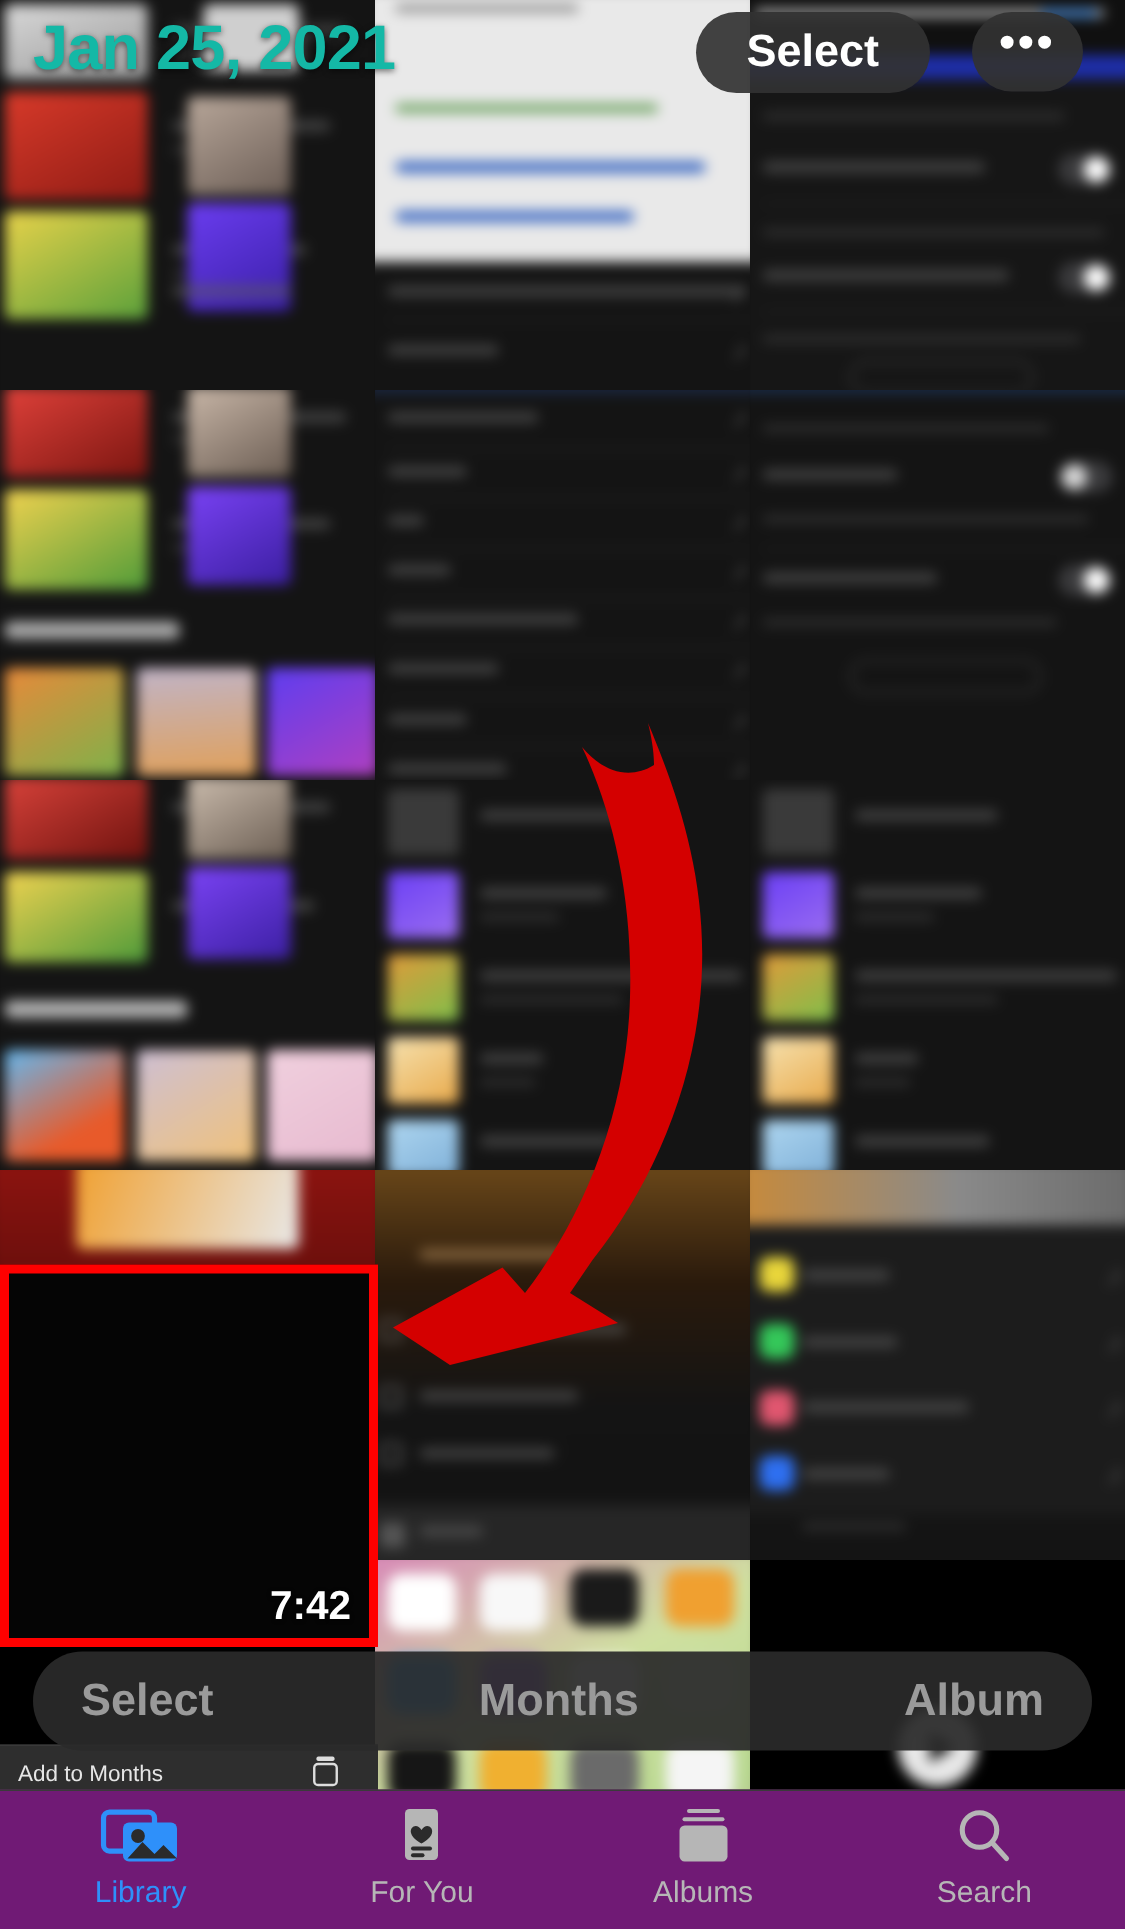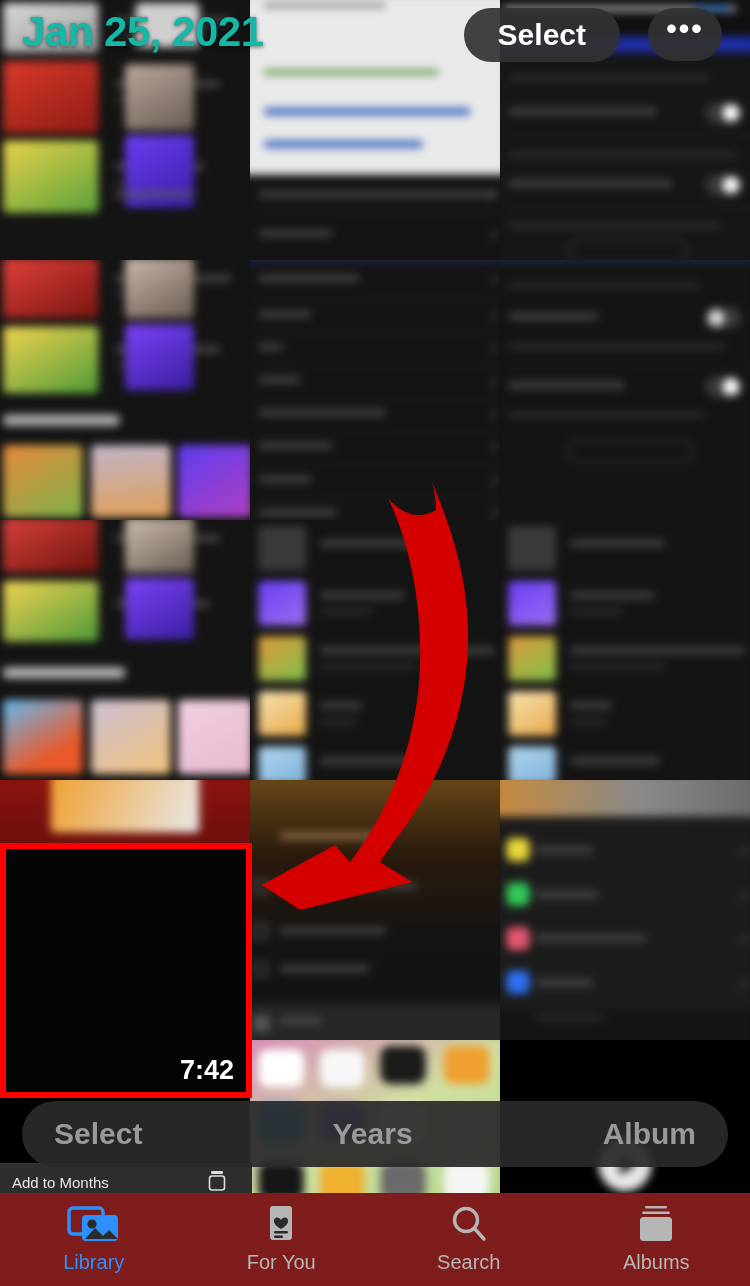--- a/index.html
+++ b/index.html
@@ -100,21 +100,21 @@
     position:absolute; z-index:20; left:0; top:1163px; width:252px; height:38px;
     background:#2e2e2e; display:flex; align-items:center; padding-left:12px;
     border-top:1px solid #3a3a3a;
   }
   #add-to-album span { color:#e6e6e6; font-size:15px; }
   #add-to-album .ico { position:absolute; right:26px; top:6px; width:18px; height:22px; }
 
   
   #tab-bar {
     position:absolute; z-index:50; left:0; bottom:0; width:750px; height:93px;
-    background:#7f1d1d;
+    background:#701a75;
     border-top:1px solid #3a3a3a;
     display:flex;
   }
   .tab { flex:1; display:flex; flex-direction:column; align-items:center; justify-content:center; gap:7px; }
   .tab .label { font-size:20px; color:#b6b6b6; }
   .tab.active .label { color:#2e90fa; }
   .tab .tico { height:38px; display:flex; align-items:flex-end; }
 </style>
 </head>
 <body>
@@ -409,21 +409,21 @@
 <div id="add-to-album">
   <span>Add to Months</span>
   <svg class="ico" viewBox="0 0 18 22">
     <rect x="3" y="1" width="12" height="3" rx="1.2" fill="#ddd"></rect>
     <rect x="1.5" y="6" width="15" height="14" rx="2.5" fill="none" stroke="#ddd" stroke-width="1.6"></rect>
   </svg>
 </div>
 
 <div id="filter-bar">
   <div class="filter-item">Select</div>
-  <div class="filter-item">Years</div>
+  <div class="filter-item">Months</div>
   <div class="filter-item">Album</div>
 </div>
 
 <div id="tab-bar">
 
   <div class="tab active">
     <span class="tico">
       <svg width="54" height="40" viewBox="0 0 54 40">
         <rect x="2" y="4" width="34" height="26" rx="4" fill="none" stroke="#2e90fa" stroke-width="3.5"></rect>
         <rect x="15" y="11" width="36" height="26" rx="4" fill="#2e90fa"></rect>
@@ -441,32 +441,32 @@
         <path d="M20 16 c-3 -5 -8 -2 -7 2 c1 4 7 7 7 7 s6 -3 7 -7 c1 -4 -4 -7 -7 -2 Z" fill="#2b2b2b"></path>
         <rect x="13" y="27" width="14" height="2.6" rx="1.3" fill="#2b2b2b"></rect>
         <rect x="13" y="31.5" width="9" height="2.6" rx="1.3" fill="#2b2b2b"></rect>
       </svg>
     </span>
     <span class="label">For You</span>
   </div>
 
   <div class="tab">
     <span class="tico">
-      <svg width="40" height="40" viewBox="0 0 40 40">
-        <circle cx="17" cy="16" r="11.5" fill="none" stroke="#b6b6b6" stroke-width="3.4"></circle>
-        <line x1="25.5" y1="24.5" x2="35" y2="35" stroke="#b6b6b6" stroke-width="3.4" stroke-linecap="round"></line>
-      </svg>
-    </span>
-    <span class="label">Search</span>
-  </div>
-
-  <div class="tab">
-    <span class="tico">
       <svg width="42" height="40" viewBox="0 0 42 40">
         <rect x="10" y="2" width="22" height="2.6" rx="1.3" fill="#b6b6b6"></rect>
         <rect x="7" y="7.5" width="28" height="2.6" rx="1.3" fill="#b6b6b6"></rect>
         <rect x="5" y="13" width="32" height="24" rx="3.5" fill="#b6b6b6"></rect>
       </svg>
     </span>
     <span class="label">Albums</span>
   </div>
 
+  <div class="tab">
+    <span class="tico">
+      <svg width="40" height="40" viewBox="0 0 40 40">
+        <circle cx="17" cy="16" r="11.5" fill="none" stroke="#b6b6b6" stroke-width="3.4"></circle>
+        <line x1="25.5" y1="24.5" x2="35" y2="35" stroke="#b6b6b6" stroke-width="3.4" stroke-linecap="round"></line>
+      </svg>
+    </span>
+    <span class="label">Search</span>
+  </div>
+
 </div>
 
 </body></html>

